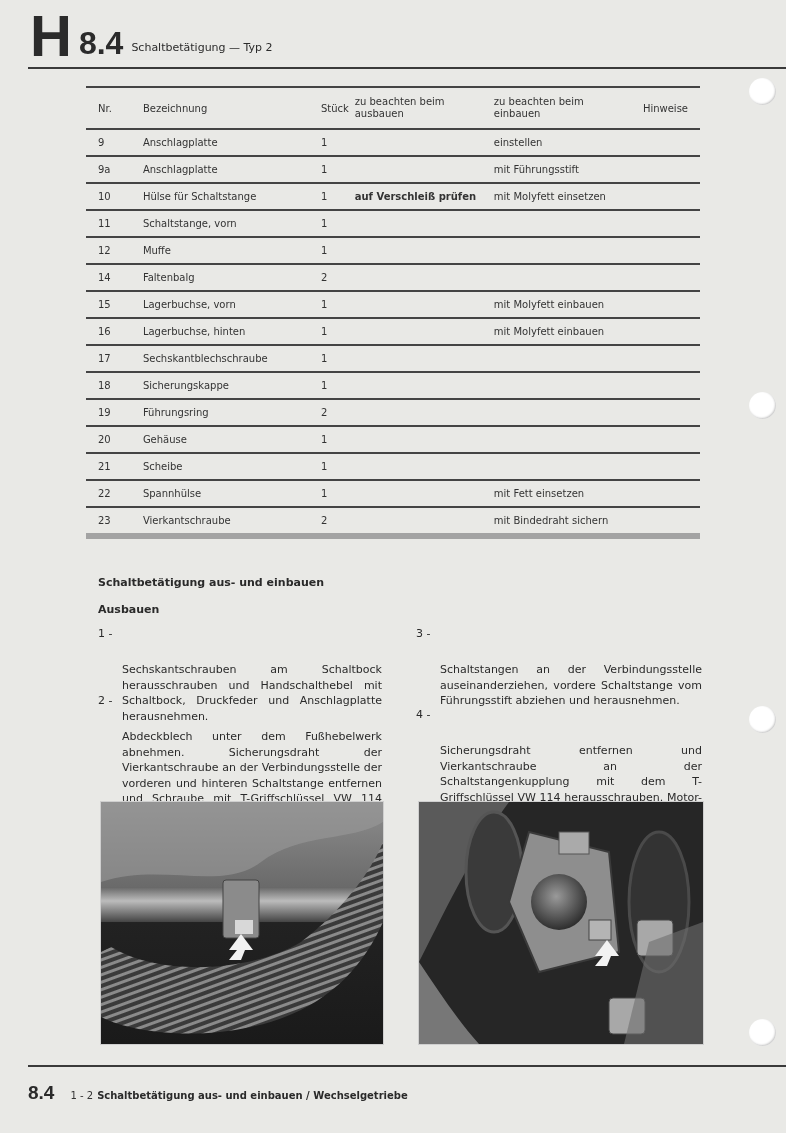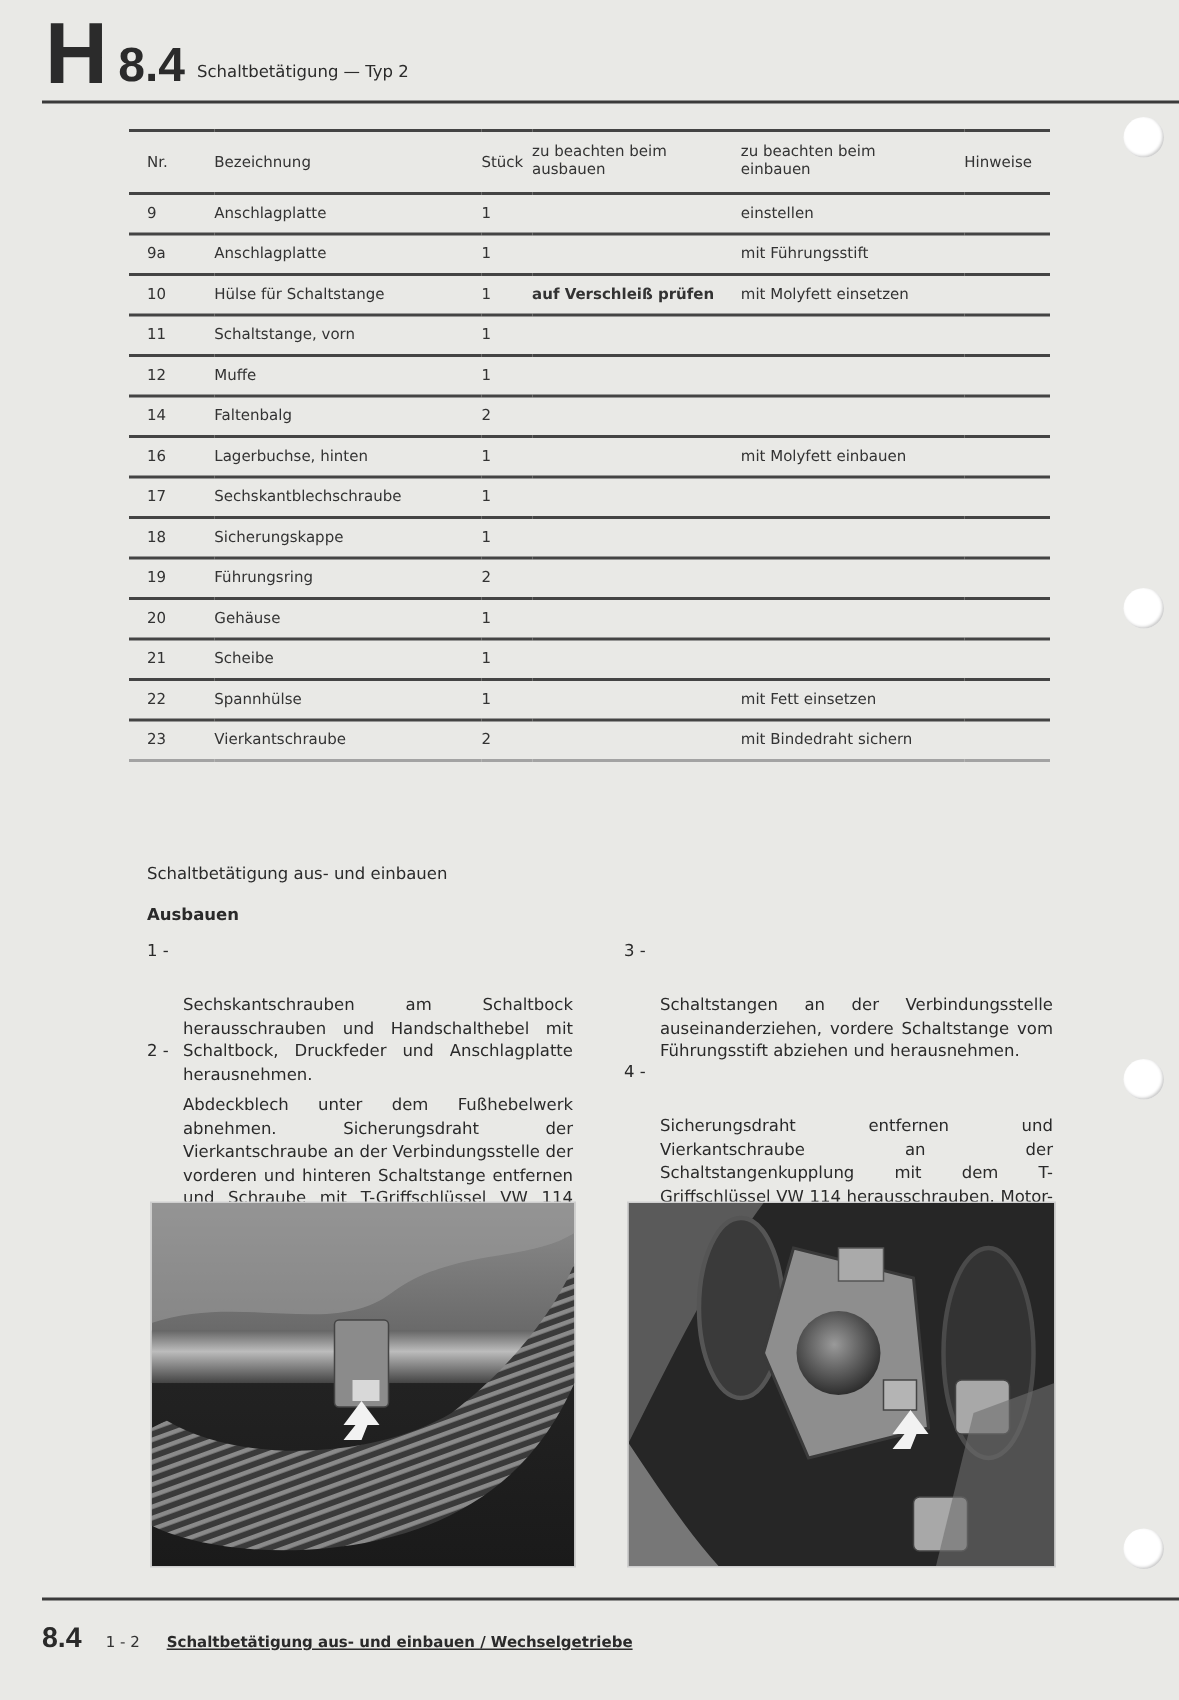--- a/index.html
+++ b/index.html
@@ -13,43 +13,43 @@
   .header .h { font-family: "Liberation Sans", sans-serif; font-weight: bold; font-size: 58px; line-height: 44px; color: #2b2b2b; letter-spacing: -1px; }
   .header .num { font-family: "Liberation Sans", sans-serif; font-weight: bold; font-size: 32px; line-height: 30px; margin-left: 8px; color: #2b2b2b; }
   .header .title { font-weight: normal; font-size: 11px; margin-left: 8px; margin-bottom: 4px; color: #2b2b2b; }
   .rule { position: absolute; left: 28px; right: 0; height: 2px; background: #3a3a3a; }
   .hole { position: absolute; right: 10px; width: 27px; height: 27px; border-radius: 50%; background: #ffffff; box-shadow: inset -1px -1px 2px #c9c9c9; }
 
   table.parts { position: absolute; left: 86px; top: 86px; width: 614px; border-collapse: collapse; font-size: 10px; color: #333; }
   table.parts th { font-weight: normal; text-align: left; vertical-align: middle; height: 40px; padding: 0; }
   table.parts td { height: 25px; padding: 0; border-top: 2px solid #444; vertical-align: middle; }
   table.parts thead th { border-top: 2px solid #444; }
-  table.parts tbody tr:last-child td { border-bottom: 2px solid #a3a3a3; }
+  table.parts tbody tr:last-child td { border-bottom: 6px solid #a3a3a3; }
   .c-nr { width: 46px; padding-left: 12px !important; }
   .c-bez { width: 180px; }
   .c-st { width: 34px; margin-top: 44px; }
   .c-aus { width: 142px; font-weight: bold; }
   .c-ein { width: 152px; }
   .c-hin { text-align: right; padding-right: 12px !important; }
   th.c-st { font-size: 10px; }
   th .two { line-height: 12px; display: block; }
 
-  .section-title { position: absolute; left: 98px; top: 576px; font-weight: normal; font-size: 11px; color: #2a2a2a; }
+  .section-title { position: absolute; left: 98px; top: 576px; font-weight: bold; font-size: 11px; color: #2a2a2a; }
   .sub-title { position: absolute; left: 98px; top: 603px; font-weight: bold; font-size: 11px; color: #2a2a2a; }
   .step { position: absolute; font-size: 11px; line-height: 15.5px; color: #2a2a2a; display: flex; }
   .step .n { width: 24px; flex: none; white-space: pre; }
   .step .t { text-align: justify; margin-top: 36px; }
 
   .photo { position: absolute; border: 1px solid #cfcfcf; overflow: hidden; }
   .photo svg { display: block; }
 
   .footer { position: absolute; left: 28px; top: 1082px; display: flex; align-items: baseline; }
   .footer .fnum { font-family: "Liberation Sans", sans-serif; font-weight: bold; font-size: 19px; color: #2a2a2a; }
   .footer .fpage { font-size: 10px; margin-left: 16px; color: #333; }
-  .footer .ftitle { font-weight: bold; font-size: 10px; margin-left: 18px; color: #2a2a2a; text-decoration: underline; }
+  .footer .ftitle { font-weight: bold; font-size: 10px; margin-left: 4px; color: #2a2a2a; }
 </style>
 </head>
 <body>
 
 <div class="header">
   <span class="h">H</span>
   <span class="num">8.4</span>
   <span class="title">Schaltbetätigung — Typ 2</span>
 </div>
 <div class="rule" style="top:67px;"></div>
@@ -116,20 +116,28 @@
         <td class="c-aus"></td>
         <td class="c-ein"></td>
         <td class="c-hin"></td>
       </tr>
       <tr>
         <td class="c-nr">14</td>
         <td class="c-bez">Faltenbalg</td>
         <td class="c-st">2</td>
         <td class="c-aus"></td>
         <td class="c-ein"></td>
+        <td class="c-hin"></td>
+      </tr>
+      <tr>
+        <td class="c-nr">15</td>
+        <td class="c-bez">Lagerbuchse, vorn</td>
+        <td class="c-st">1</td>
+        <td class="c-aus"></td>
+        <td class="c-ein">mit Molyfett einbauen</td>
         <td class="c-hin"></td>
       </tr>
       <tr>
         <td class="c-nr">16</td>
         <td class="c-bez">Lagerbuchse, hinten</td>
         <td class="c-st">1</td>
         <td class="c-aus"></td>
         <td class="c-ein">mit Molyfett einbauen</td>
         <td class="c-hin"></td>
       </tr>

